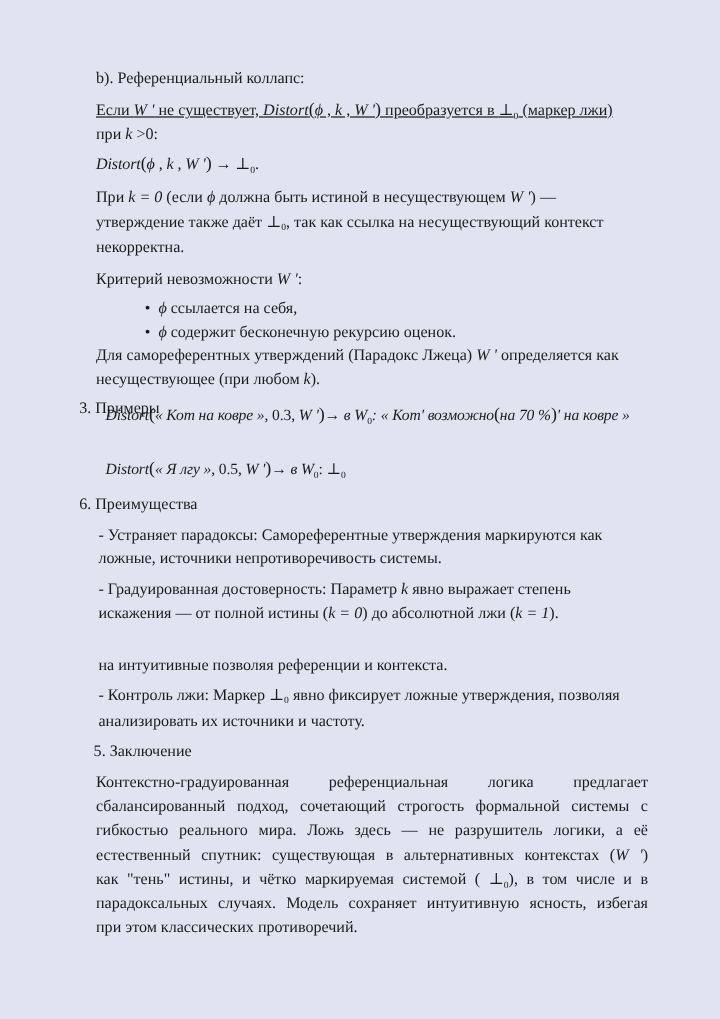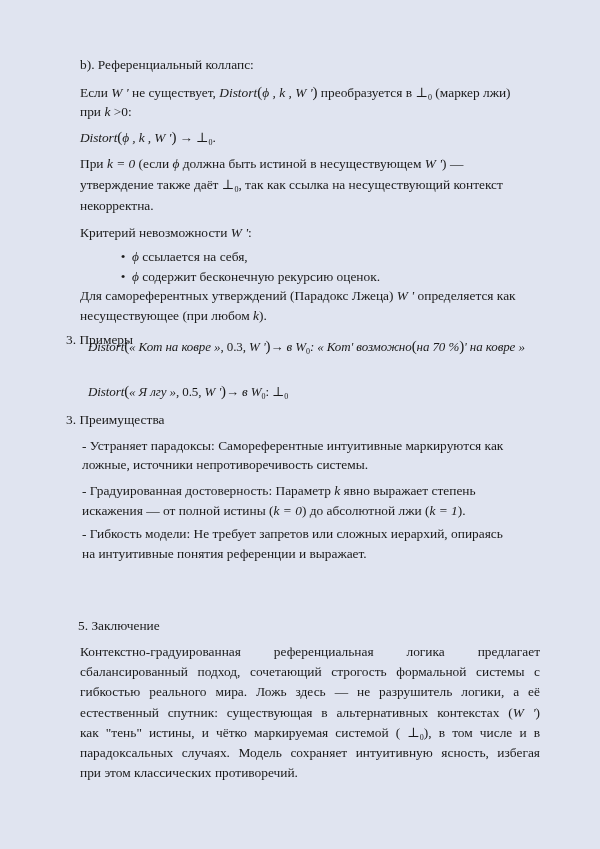--- a/index.html
+++ b/index.html
@@ -57,21 +57,21 @@
 </style>
 </head>
 <body>
 
 <div class="page">
 
   <div class="line" style="left:80px; top:57px;">
     <span>b). Референциальный коллапс:</span>
   </div>
 
-  <div class="line" style="left:80px; top:84px;">
+  <div class="line" style="left:80px; top:84px;text-decoration:underline;">
     <span>Если </span><span class="m">W '</span><span> не существует, </span><span class="m">Distort</span><span class="big-paren">(</span><span class="m">ϕ , k , W '</span><span class="big-paren">)</span><span> преобразуется в </span> <span class="bot">⊥</span><span class="sub">0</span><span> (маркер лжи)</span>
   </div>
 
   <div class="line" style="left:80px; top:104px;">
     <span>при </span><span class="m">k</span><span> &gt;0:</span>
   </div>
 
   <div class="line formula" style="left:80px; top:129px;">
     <span>Distort</span><span class="big-paren">(</span><span>ϕ , k , W '</span><span class="big-paren">)</span><span class="up"> → </span> <span class="up">⊥</span><span class="sub">0</span><span class="up">.</span>
   </div>
@@ -112,44 +112,47 @@
 
   <div class="line formula" style="left:88px; top:338px; font-size:13px;text-align:center;">
     <span>Distort</span><span class="big-paren">(</span><span>« Кот на ковре »</span><span class="up">, </span><span class="up">0.3</span><span class="up">, </span><span>W '</span><span class="big-paren">)</span><span>→ в </span><span>W</span><span class="sub">0</span><span>: « Кот' возможно</span><span class="big-paren">(</span><span>на 70 %</span><span class="big-paren">)</span><span>' на ковре »</span>
   </div>
 
   <div class="line formula" style="left:88px; top:383px; font-size:13px;">
     <span>Distort</span><span class="big-paren">(</span><span>« Я лгу »</span><span class="up">, </span><span class="up">0.5</span><span class="up">, </span><span>W '</span><span class="big-paren">)</span><span>→ в </span><span>W</span><span class="sub">0</span><span class="up">: </span> <span class="up">⊥</span><span class="sub">0</span>
   </div>
 
   <div class="line" style="left:66px; top:412px;">
-    <span>3. Преимущества</span>
+    <span>6. Преимущества</span>
   </div>
 
   <div class="line" style="left:82px; top:438px;">
-    <span>- Устраняет парадоксы: Самореферентные интуитивные маркируются как</span>
+    <span>- Устраняет парадоксы: Самореферентные утверждения маркируются как</span>
   </div>
   <div class="line" style="left:82px; top:457px;">
     <span>ложные, источники непротиворечивость системы.</span>
   </div>
 
   <div class="line" style="left:82px; top:483px;">
     <span>- Градуированная достоверность: Параметр </span><span class="m">k</span><span> явно выражает степень</span>
   </div>
   <div class="line" style="left:82px; top:503px;">
     <span>искажения — от полной истины (</span><span class="m">k = 0</span><span>) до абсолютной лжи (</span><span class="m">k = 1</span><span>).</span>
   </div>
 
-  <div class="line" style="left:82px; top:526px;">
-    <span>- Гибкость модели: Не требует запретов или сложных иерархий, опираясь</span>
-  </div>
   <div class="line" style="left:82px; top:546px;">
-    <span>на интуитивные понятия референции и выражает.</span>
+    <span>на интуитивные позволяя референции и контекста.</span>
   </div>
 
+  <div class="line" style="left:82px; top:571px;">
+    <span>- Контроль лжи: Маркер </span> <span>⊥</span><span class="sub">0</span><span> явно фиксирует ложные утверждения, позволяя</span>
+  </div>
+  <div class="line" style="left:82px; top:593px;">
+    <span>анализировать их источники и частоту.</span>
+  </div>
 
   <div class="line" style="left:78px; top:618px;">
     <span>5. Заключение</span>
   </div>
 
   <div class="justify" style="top:644px;">
     <span>Контекстно-градуированная референциальная логика предлагает</span>
   </div>
   <div class="justify" style="top:664px;">
     <span>сбалансированный подход, сочетающий строгость формальной системы с</span>

